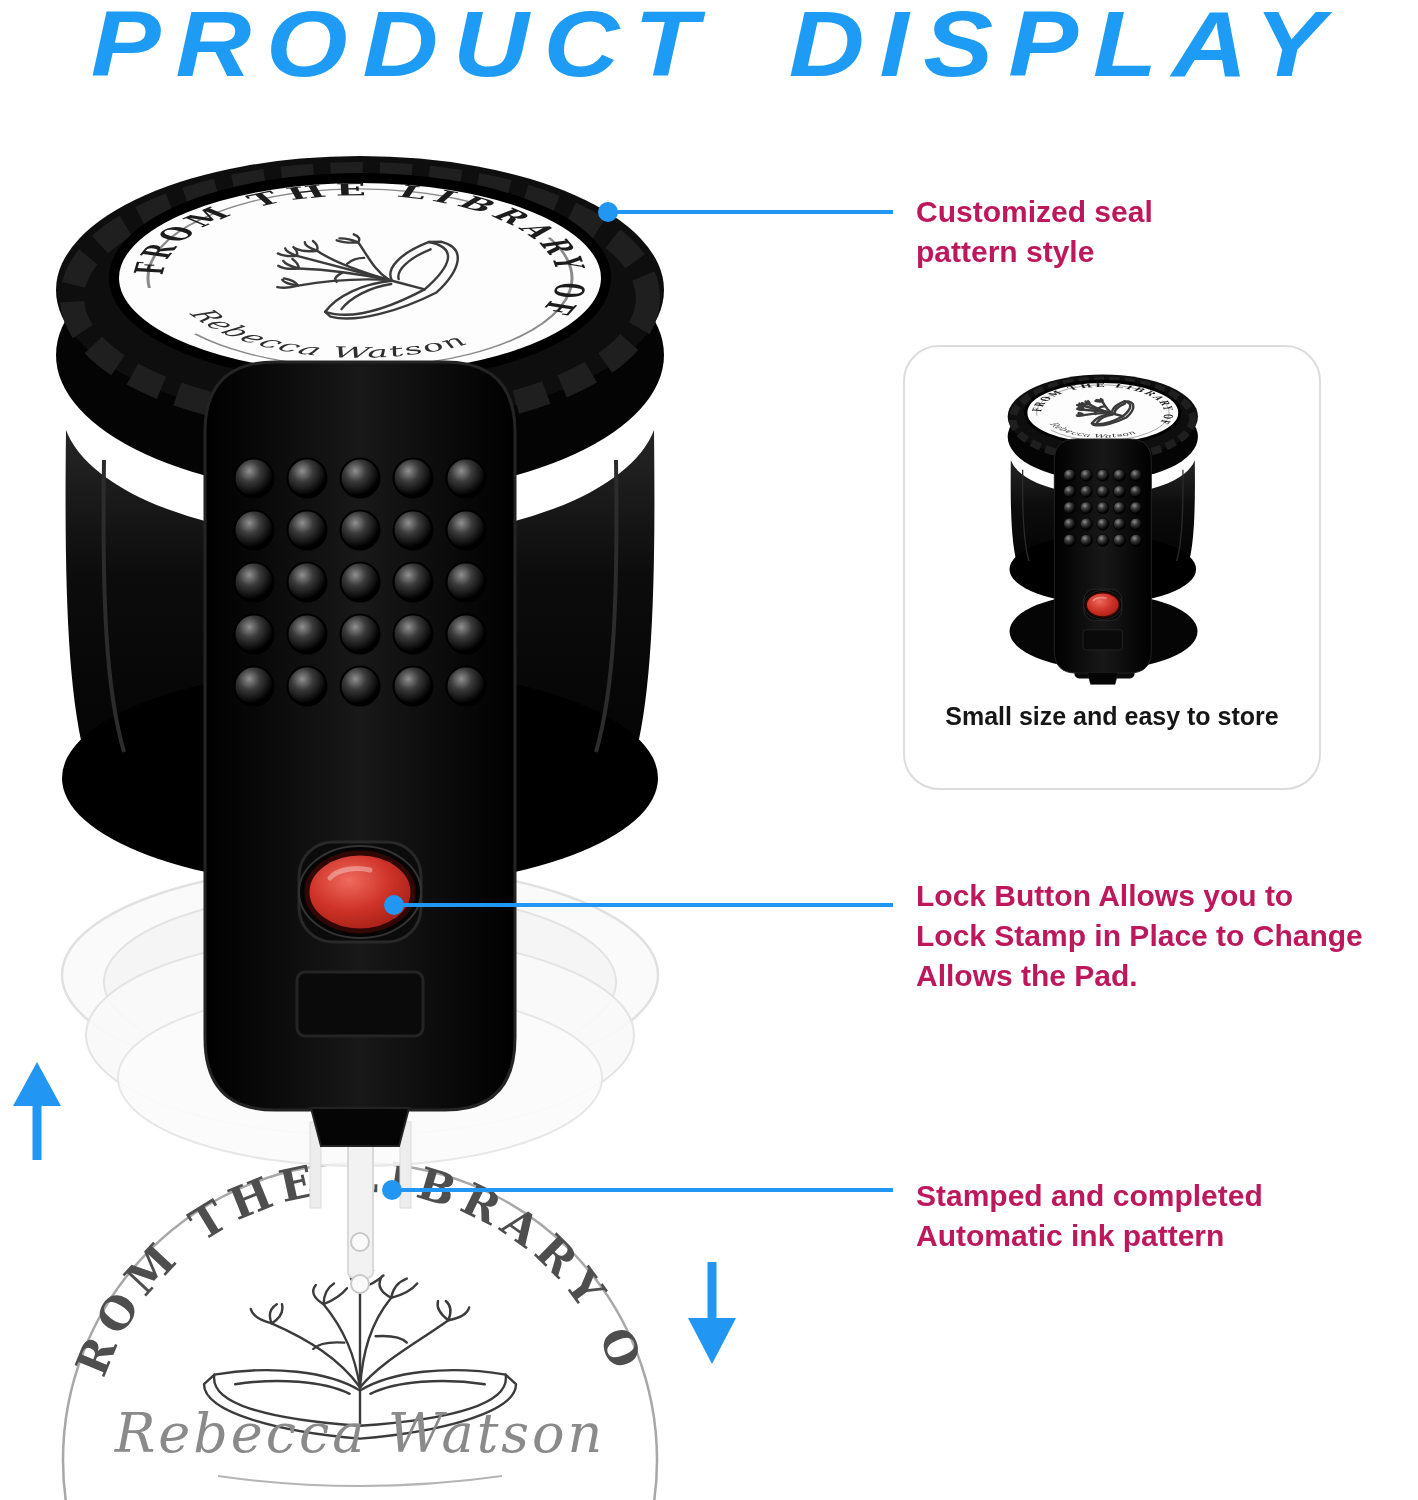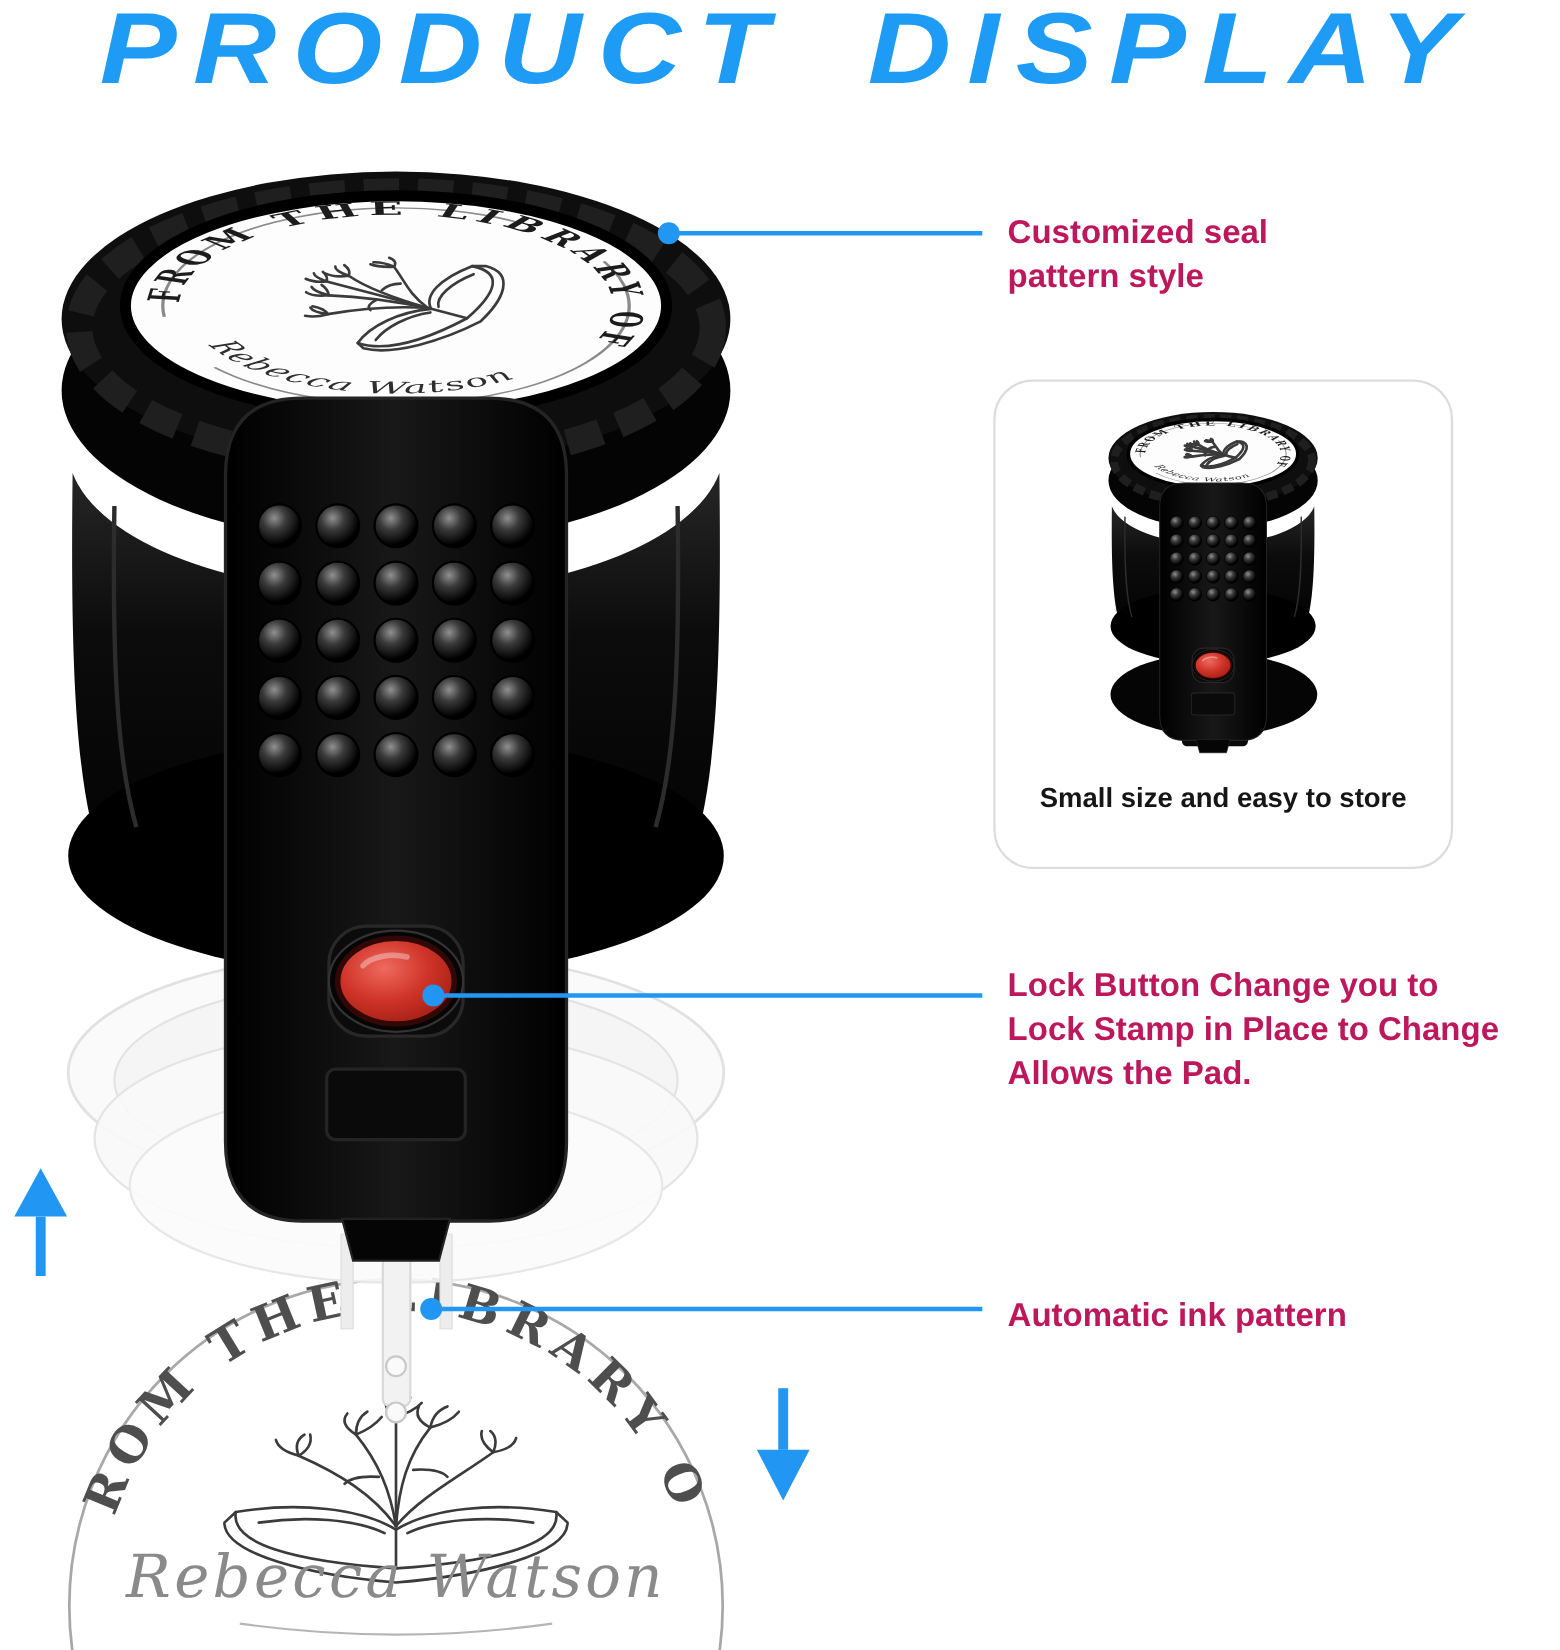--- a/index.html
+++ b/index.html
@@ -19,21 +19,21 @@
   
   .callout{position:absolute;color:#be185d;font-weight:700;font-size:30px;line-height:40px;z-index:7;}
   .callout-seal{left:916px;top:192px;}
   .callout-lock{left:916px;top:876px;}
   .callout-stamped{left:916px;top:1176px;}
   
   .card{position:absolute;left:903px;top:345px;width:418px;height:445px;background:#fff;
         border:2px solid #dcdcdc;border-radius:36px;box-sizing:border-box;
         display:flex;flex-direction:column;align-items:center;z-index:2;}
   .stamp-mini{width:320px;height:343px;margin-top:10px;}
-  .card-caption{font-size:25px;font-weight:700;color:#161616;margin-top:12px;}
+  .card-caption{font-size:25px;font-weight:700;color:#161616;margin-top:2px;}
   
   .seal-arc{font-family:"DejaVu Serif",serif;font-size:40px;font-weight:700;letter-spacing:8px;fill:#1c1c1c;}
   .seal-name{font-family:"DejaVu Serif",serif;font-style:italic;font-size:36px;letter-spacing:2px;fill:#2e2e2e;}
   .imp-arc{font-family:"DejaVu Serif",serif;font-size:44px;font-weight:600;letter-spacing:8px;fill:#4e4e4e;}
   .imp-name{font-family:"DejaVu Serif",serif;font-style:italic;font-size:54px;letter-spacing:3px;fill:#8a8a8a;}
   #book-flowers path{vector-effect:non-scaling-stroke;}
 </style>
 </head>
 <body>
 
@@ -197,26 +197,27 @@
       <polygon points="712,1364 688,1318 736,1318" class="blue-fill"></polygon>
     </g>
   </svg>
 
   <div class="callout callout-seal">
     <div>Customized seal</div>
     <div>pattern style</div>
   </div>
 
   <div class="callout callout-lock">
-    <div>Lock Button Change you to</div>
+    <div>Lock Button Allows you to</div>
     <div>Lock Stamp in Place to Change</div>
     <div>Allows the Pad.</div>
   </div>
 
   <div class="callout callout-stamped">
+    <div>Stamped and completed</div>
     <div>Automatic ink pattern</div>
   </div>
 
   <div class="card">
     <svg class="stamp-mini" viewBox="0 0 340 365">
       <ellipse cx="161" cy="292" rx="100" ry="40" fill="#050505"></ellipse>
       <rect x="130" y="314" width="64" height="28" rx="5" fill="#0a0a0a"></rect>
       <use href="#stamp-upper" transform="translate(43,10) scale(0.333)"></use>
     </svg>
     <div class="card-caption">Small size and easy to store</div>

